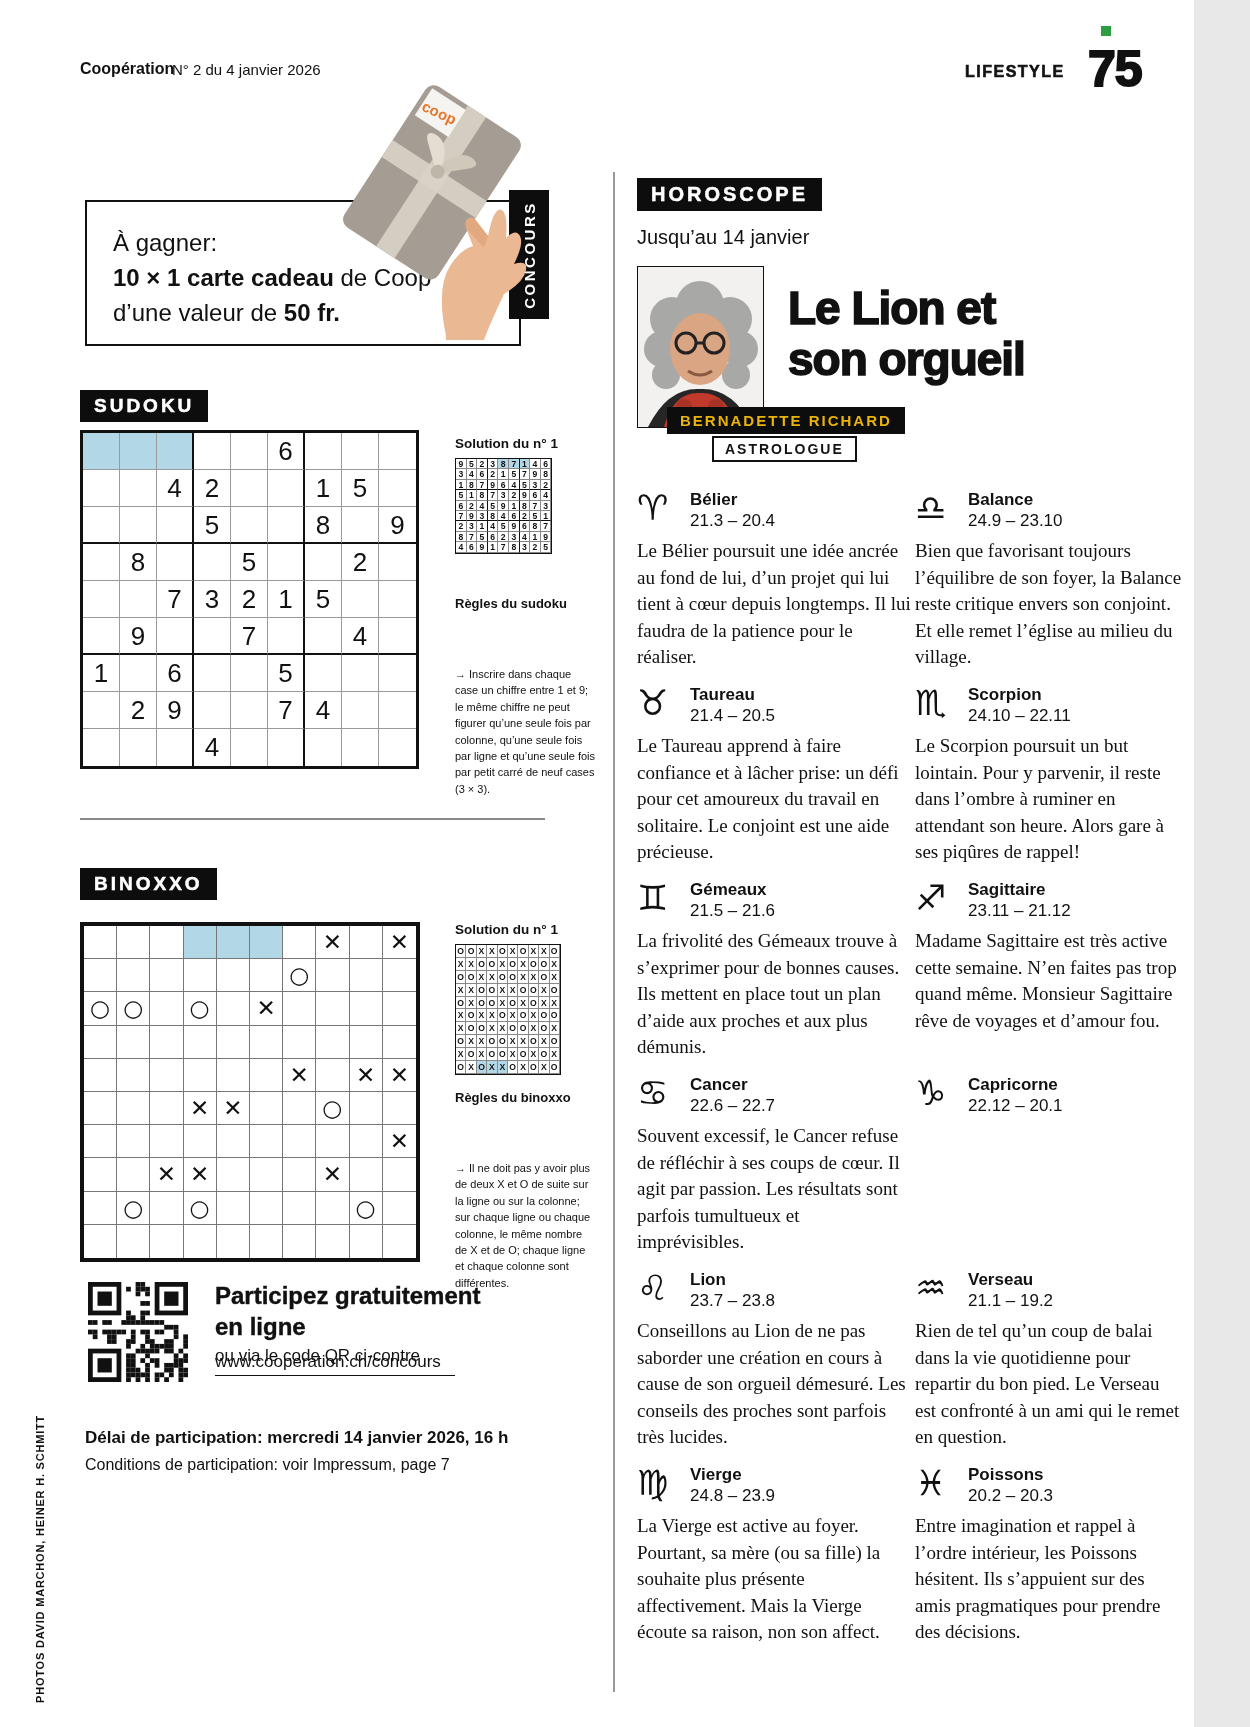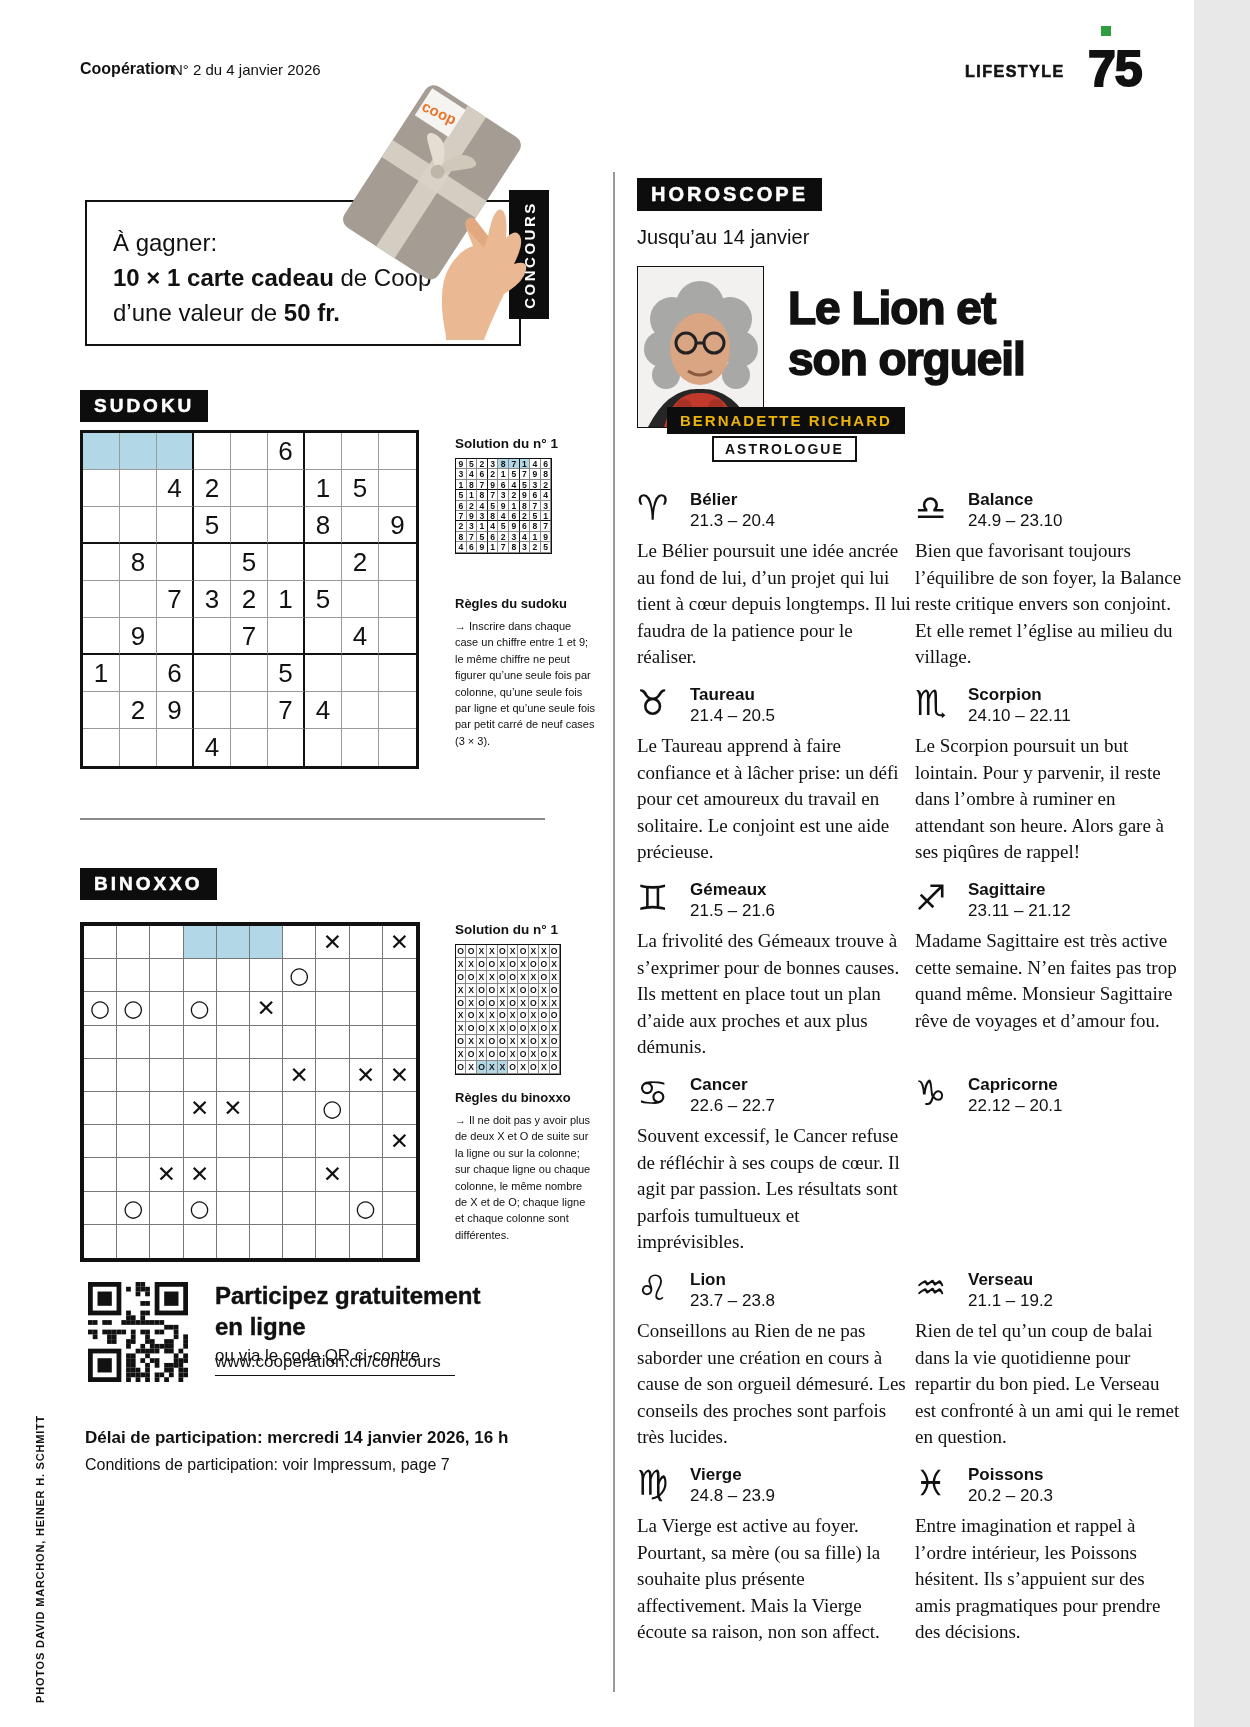--- a/index.html
+++ b/index.html
@@ -35,21 +35,21 @@
   .bin-cell.last-c{border-right:none;}
   .bin-cell.last-r{border-bottom:none;}
   
   .sol-title{font-size:13.5px;font-weight:bold;}
   .sud-sol-wrap{left:455px;top:436px;width:150px;}
   .sud-sol-grid{position:relative;margin-top:7px;display:grid;grid-template-columns:repeat(9,10.6px);grid-template-rows:repeat(9,10.4px);border:1.6px solid #111;width:max-content;}
   .sud-sol-cell{border-right:1px solid #888;border-bottom:1px solid #888;font-size:8.6px;font-weight:bold;line-height:10.4px;text-align:center;}
   .sud-sol-cell.vr{border-right:1.6px solid #111;}
   .sud-sol-cell.hr{border-bottom:1.6px solid #111;}
   .rules-title{font-size:13px;font-weight:bold;margin-top:0;}
-  .rules-text{font-size:11px;line-height:16.4px;width:142px;}
+  .rules-text{font-size:11px;line-height:16.4px;width:142px;margin-top:48px;}
   .sud-rules-title{left:455px;top:596px;}
   .sud-rules-text{left:455px;top:618px;}
   .bin-sol-wrap{left:455px;top:922px;width:150px;}
   .bin-sol-grid{position:relative;margin-top:7px;display:grid;grid-template-columns:repeat(10,10.4px);grid-template-rows:repeat(10,12.9px);border:1.6px solid #111;width:max-content;}
   .bin-sol-cell{border-right:1px solid #888;border-bottom:1px solid #888;font-size:8.6px;font-weight:bold;line-height:12.9px;text-align:center;}
   .bin-rules-title{left:455px;top:1090px;}
   .bin-rules-text{left:455px;top:1112px;}
   .divider-h{left:80px;top:818px;width:465px;height:1.5px;background:#8a8a8a;}
   
   .qr{left:88px;top:1282px;}
@@ -722,21 +722,21 @@
         <p class="sign-text">Souvent excessif, le Cancer refuse de réfléchir à ses coups de cœur. Il agit par passion. Les résultats sont parfois tumultueux et imprévisibles.</p>
       </div>
       <div class="sign">
         <div class="sign-head">
           <span class="sign-icon">♌</span>
           <div>
             <div class="sign-name">Lion</div>
             <div class="sign-dates">23.7 – 23.8</div>
           </div>
         </div>
-        <p class="sign-text">Conseillons au Rien de ne pas saborder une création en cours à cause de son orgueil démesuré. Les conseils des proches sont parfois très lucides.</p>
+        <p class="sign-text">Conseillons au Lion de ne pas saborder une création en cours à cause de son orgueil démesuré. Les conseils des proches sont parfois très lucides.</p>
       </div>
       <div class="sign">
         <div class="sign-head">
           <span class="sign-icon">♍</span>
           <div>
             <div class="sign-name">Vierge</div>
             <div class="sign-dates">24.8 – 23.9</div>
           </div>
         </div>
         <p class="sign-text">La Vierge est active au foyer. Pourtant, sa mère (ou sa fille) la souhaite plus présente affectivement. Mais la Vierge écoute sa raison, non son affect.</p>

